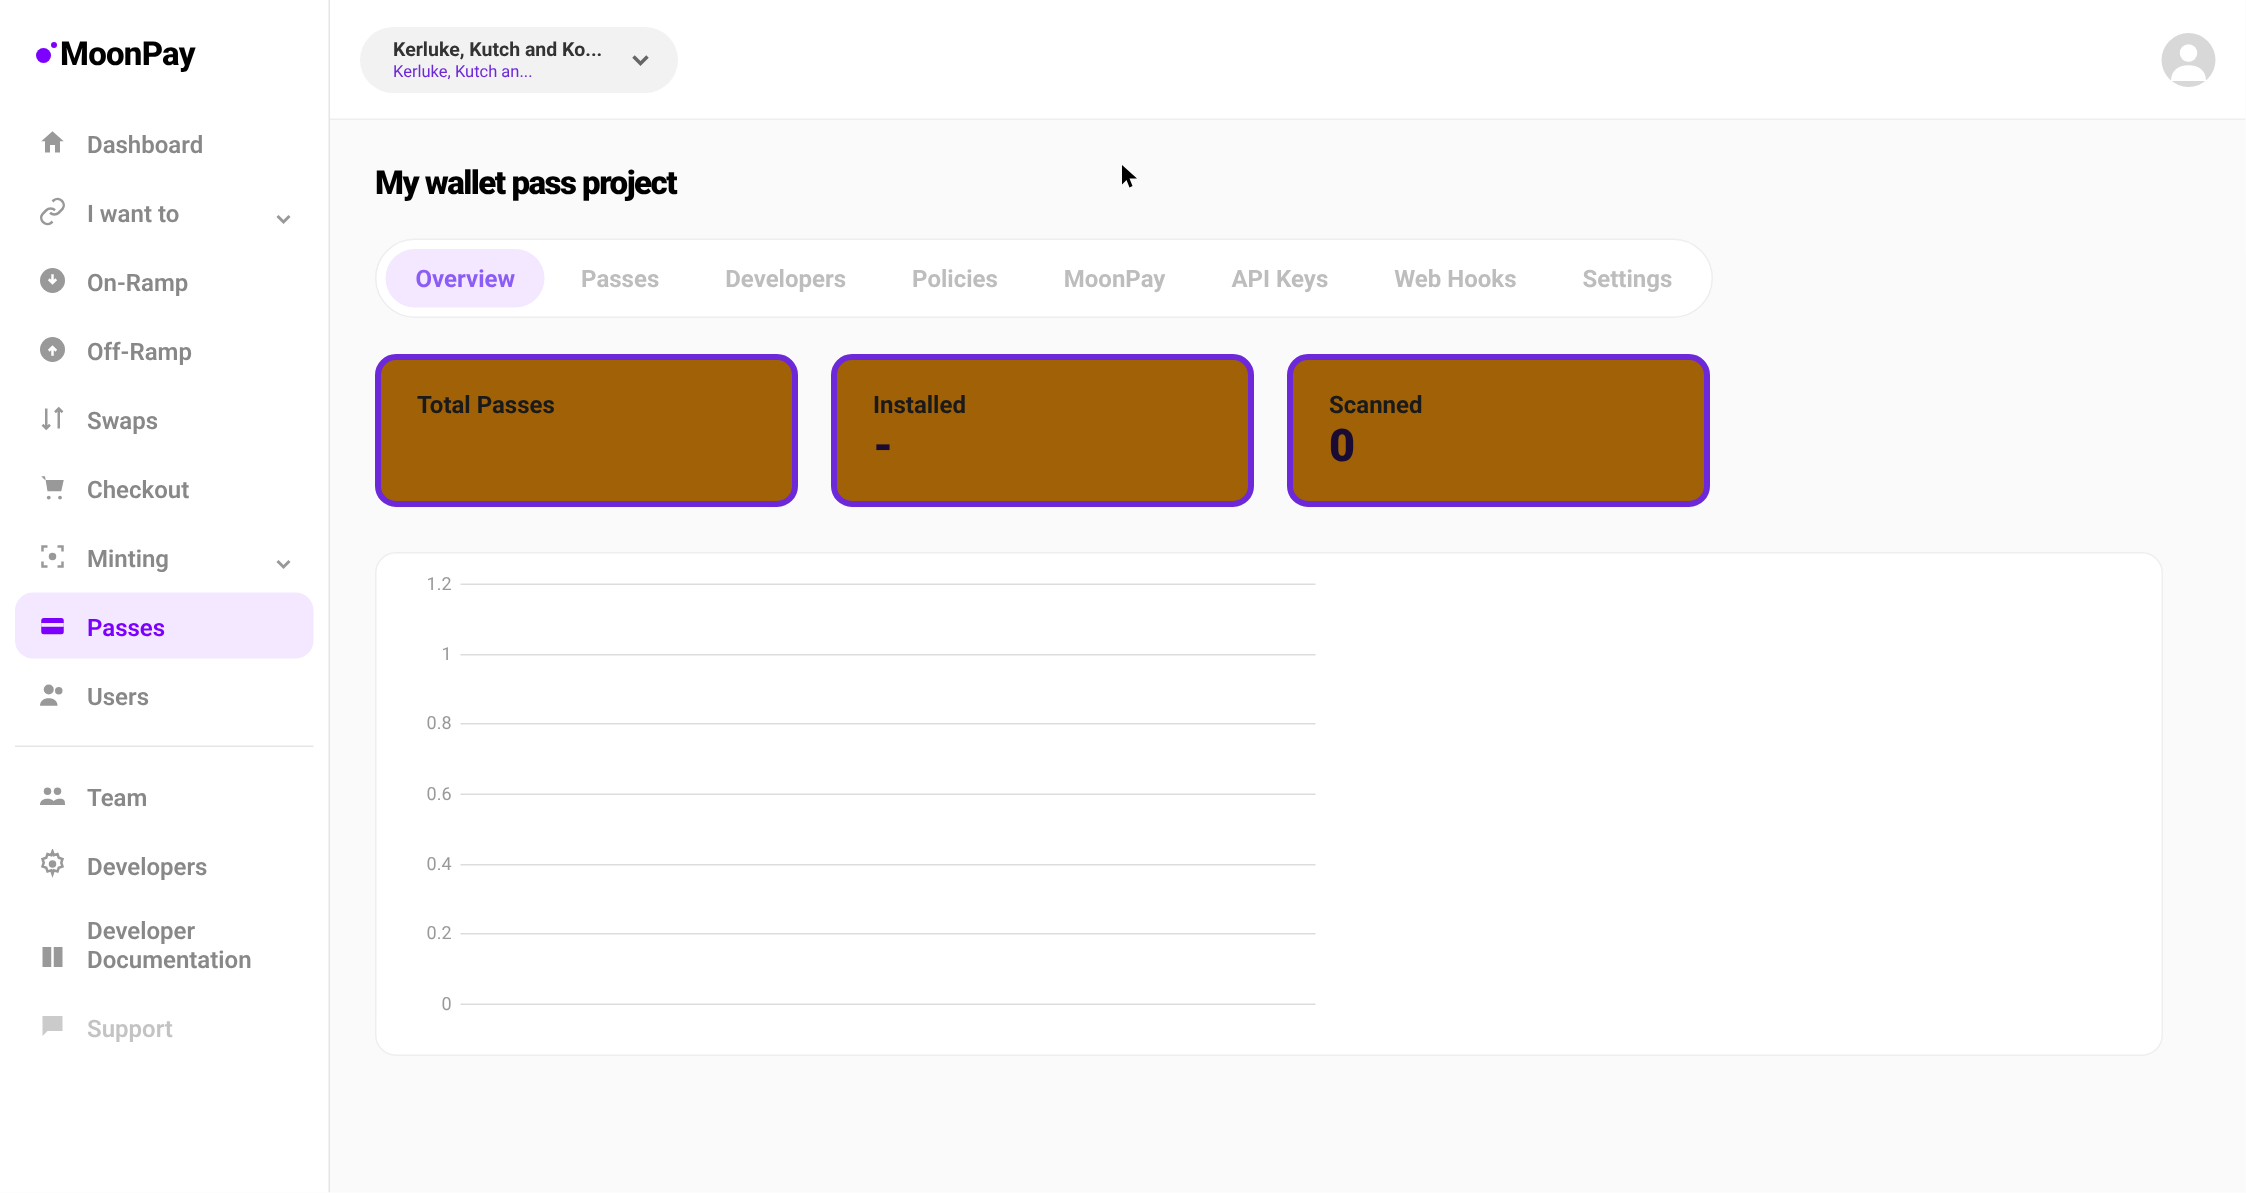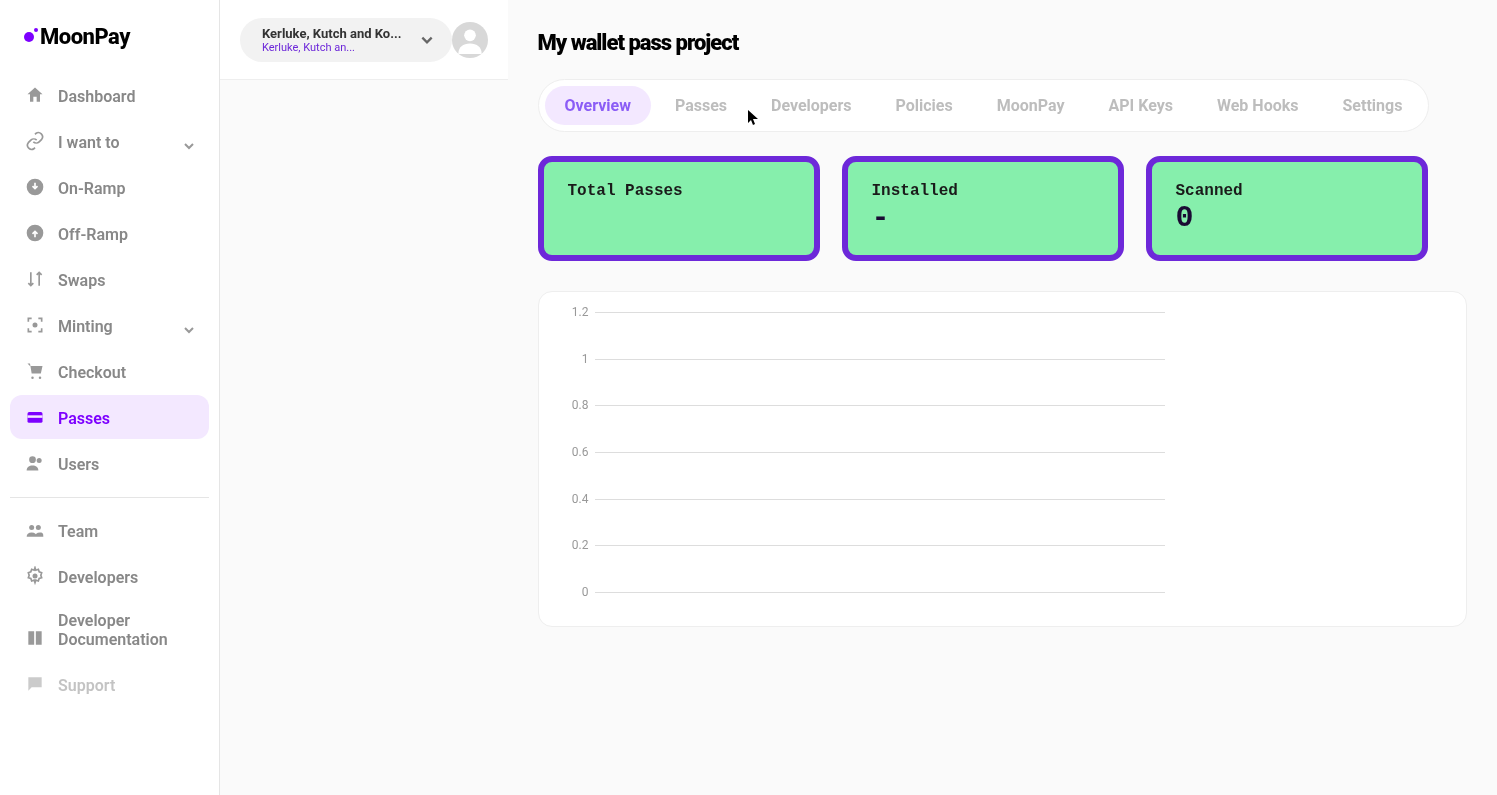--- a/index.html
+++ b/index.html
@@ -80,21 +80,21 @@
       justify-content: center;
     }
     .nav-divider {
       height: 1px;
       background: #e5e5e5;
       margin: 10px 0;
     }
     .main {
       flex: 1;
       display: flex;
-      flex-direction: row;
+      flex-direction: column;
       background: #fafafa;
       overflow: hidden;
     }
     .topbar {
       height: 80px;
       background: #ffffff;
       border-bottom: 1px solid #eeeeee;
       display: flex;
       align-items: center;
       padding: 0 20px;
@@ -171,27 +171,26 @@
     .tab.active {
       background: #f3e8ff;
       color: #8b5cf6;
     }
     .cards {
       display: flex;
       gap: 22px;
       margin-bottom: 30px;
     }
     .card {
-      background: #86efac;
-      border: 6px solid #6d28d9;
+      background: #a16207;
+      border: 4px solid #6d28d9;
       border-radius: 14px;
       padding: 20px 24px;
       width: 282px;
       min-height: 96px;
-      font-family: Liberation Mono, monospace;
     }
     .card-label {
       font-size: 16px;
       font-weight: 700;
       color: #1a1a1a;
       margin-bottom: 2px;
     }
     .card-value {
       font-size: 30px;
       font-weight: 900;
@@ -291,42 +290,42 @@
     <span class="icon">
       <svg viewBox="0 0 24 24" width="20" height="20" fill="none" stroke="#999" stroke-width="2">
           <path d="M7 4v16m-3-3l3 3 3-3M17 20V4m3 3l-3-3-3 3"></path>
         </svg>
     </span>
     <span class="label">Swaps</span>
   </div>
 
   <div class="nav-item">
     <span class="icon">
+      <svg viewBox="0 0 24 24" width="20" height="20" fill="#999">
+          <path d="M6 6h15l-2 9H8L6 3H3"></path>
+          <circle cx="9" cy="20" r="1.5"></circle>
+          <circle cx="18" cy="20" r="1.5"></circle>
+        </svg>
+    </span>
+    <span class="label">Checkout</span>
+  </div>
+
+  <div class="nav-item">
+    <span class="icon">
       <svg viewBox="0 0 24 24" width="20" height="20" fill="none" stroke="#999" stroke-width="2">
           <path d="M4 8V4h4M20 8V4h-4M4 16v4h4M20 16v4h-4"></path>
           <circle cx="12" cy="12" r="2" fill="#999"></circle>
         </svg>
     </span>
     <span class="label">Minting</span>
     <span class="chevron">
       <svg viewBox="0 0 12 12" width="12" height="12" fill="none" stroke="#999" stroke-width="2">
           <path d="M2 4l4 4 4-4"></path>
         </svg>
     </span>
-  </div>
-
-  <div class="nav-item">
-    <span class="icon">
-      <svg viewBox="0 0 24 24" width="20" height="20" fill="#999">
-          <path d="M6 6h15l-2 9H8L6 3H3"></path>
-          <circle cx="9" cy="20" r="1.5"></circle>
-          <circle cx="18" cy="20" r="1.5"></circle>
-        </svg>
-    </span>
-    <span class="label">Checkout</span>
   </div>
 
 
   <div class="nav-item active">
     <span class="icon">
       <svg viewBox="0 0 24 24" width="20" height="20" fill="#7d00ff">
           <rect x="3" y="6" width="18" height="13" rx="2"></rect>
           <rect x="3" y="10" width="18" height="3" fill="#f3e8ff"></rect>
         </svg>
     </span>

